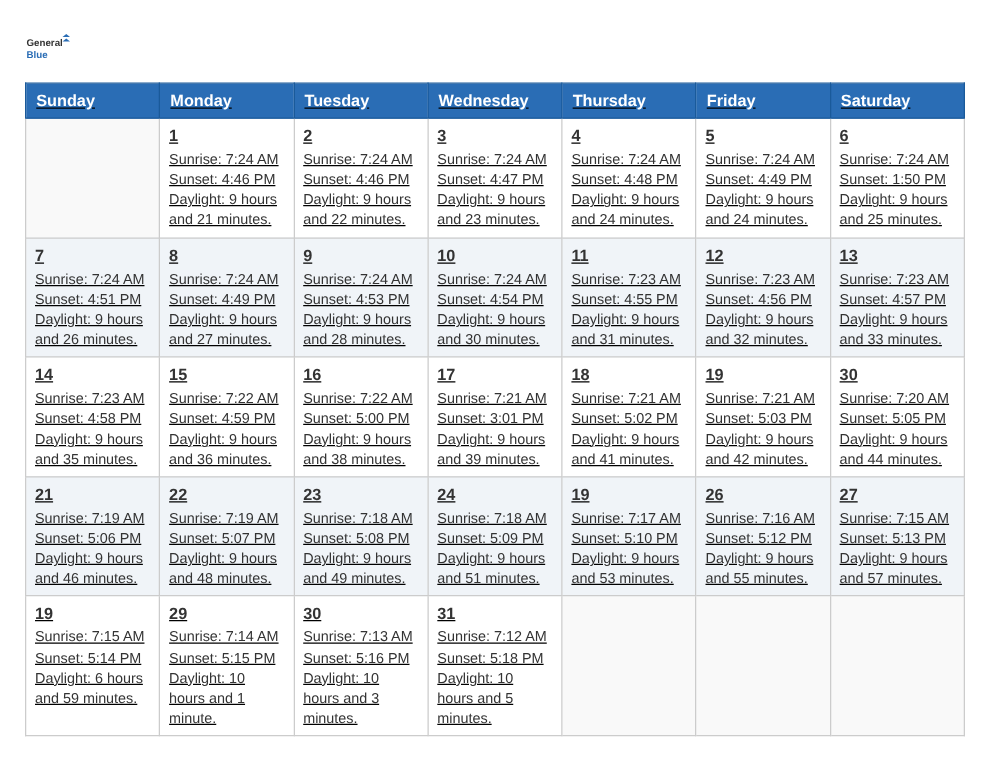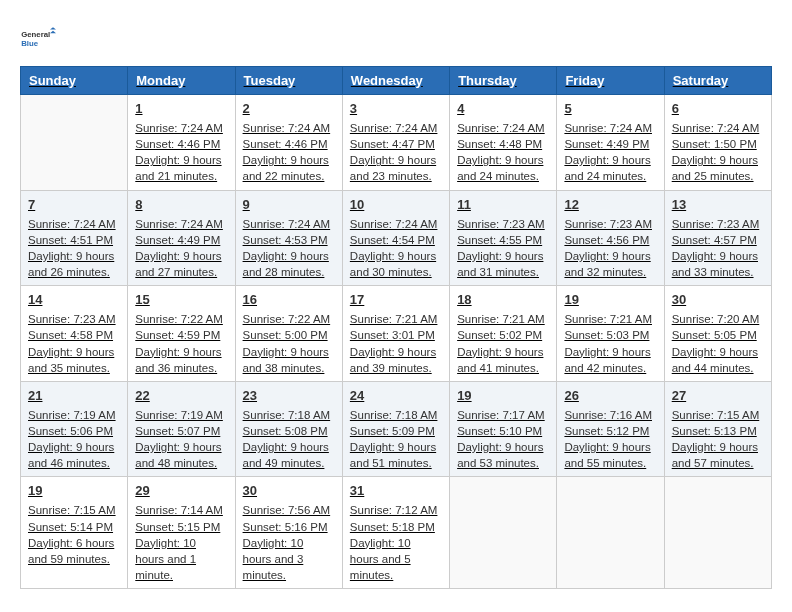--- a/index.html
+++ b/index.html
@@ -137,20 +137,20 @@
         <td><span class="day-number">22</span><span>Sunrise: 7:19 AM</span><br><span>Sunset: 5:07 PM</span><br><span>Daylight: 9 hours and 48 minutes.</span></td>
         <td><span class="day-number">23</span><span>Sunrise: 7:18 AM</span><br><span>Sunset: 5:08 PM</span><br><span>Daylight: 9 hours and 49 minutes.</span></td>
         <td><span class="day-number">24</span><span>Sunrise: 7:18 AM</span><br><span>Sunset: 5:09 PM</span><br><span>Daylight: 9 hours and 51 minutes.</span></td>
         <td><span class="day-number">19</span><span>Sunrise: 7:17 AM</span><br><span>Sunset: 5:10 PM</span><br><span>Daylight: 9 hours and 53 minutes.</span></td>
         <td><span class="day-number">26</span><span>Sunrise: 7:16 AM</span><br><span>Sunset: 5:12 PM</span><br><span>Daylight: 9 hours and 55 minutes.</span></td>
         <td><span class="day-number">27</span><span>Sunrise: 7:15 AM</span><br><span>Sunset: 5:13 PM</span><br><span>Daylight: 9 hours and 57 minutes.</span></td>
       </tr>
       <tr class="row-odd">
         <td><span class="day-number">19</span><span>Sunrise: 7:15 AM</span><br><span>Sunset: 5:14 PM</span><br><span>Daylight: 6 hours and 59 minutes.</span></td>
         <td><span class="day-number">29</span><span>Sunrise: 7:14 AM</span><br><span>Sunset: 5:15 PM</span><br><span>Daylight: 10 hours and 1 minute.</span></td>
-        <td><span class="day-number">30</span><span>Sunrise: 7:56 AM</span><br><span>Sunset: 5:16 PM</span><br><span>Daylight: 10 hours and 3 minutes.</span></td>
+        <td><span class="day-number">30</span><span>Sunrise: 7:13 AM</span><br><span>Sunset: 5:16 PM</span><br><span>Daylight: 10 hours and 3 minutes.</span></td>
         <td><span class="day-number">31</span><span>Sunrise: 7:12 AM</span><br><span>Sunset: 5:18 PM</span><br><span>Daylight: 10 hours and 5 minutes.</span></td>
         <td class="empty"></td>
         <td class="empty"></td>
         <td class="empty"></td>
       </tr>
     </tbody>
 </table>
 
 </body></html>

